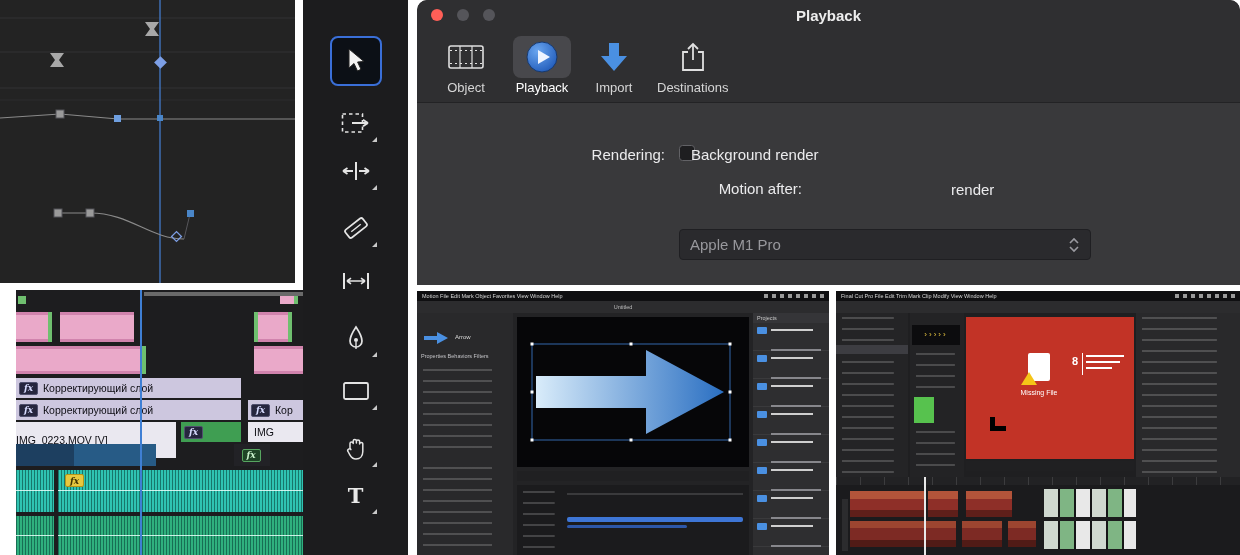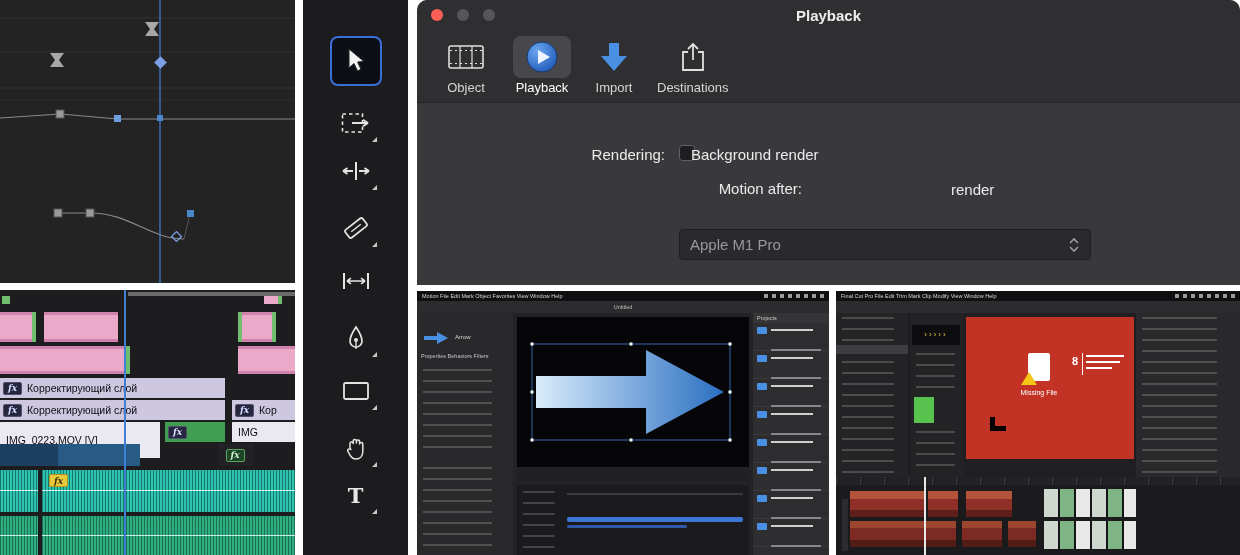--- a/index.html
+++ b/index.html
@@ -5,21 +5,21 @@
   *{margin:0;padding:0;box-sizing:border-box}
   html,body{background:#fff}
   body{font-family:"Liberation Sans",sans-serif}
   .stage{position:relative;width:1240px;height:555px;background:#fff;overflow:hidden}
   section{position:absolute;overflow:hidden}
 
   
   #kf{left:0;top:0;width:295px;height:283px;background:#232323}
 
   
-  #tl{left:0;top:290px;width:295px;height:265px;background:#1d1d1f}
+  #tl{left:16px;top:290px;width:295px;height:265px;background:#1d1d1f}
   #tl .seg{position:absolute;display:flex;align-items:center;font-size:10.5px;color:#0e0e14;white-space:nowrap;overflow:hidden}
   .lav{background:#cdc7df}
   .lit{background:#eae8f0}
   .fxb{flex:0 0 auto;display:flex;align-items:center;justify-content:center;width:19px;height:13px;margin:0 5px 0 3px;border-radius:2px;background:#26263e;border:1px solid #50506e;color:#d8dcff;font:italic bold 9px "DejaVu Serif",serif}
   .fxg{background:#1e4426;border-color:#57a560;color:#c9f2cc}
   .fxy{background:#e8c83f;border-color:#b39417;color:#403300}
   .pink{position:absolute;background:#eaa9c9;box-shadow:inset 0 3px 0 #d183ad,inset 0 -3px 0 #d183ad}
   .wave{position:absolute;background-color:#2fc4b2;background-image:repeating-linear-gradient(90deg,rgba(4,56,50,.55) 0 1px,transparent 1px 3px)}
   .wave.g{background-color:#2fb07e}
   .cl{position:absolute;left:0;right:0;top:48%;height:1px;background:rgba(235,255,250,.85)}
@@ -112,21 +112,21 @@
     </div>
     <div class="seg lav" style="left:0;top:110px;width:225px;height:20px">
       <span class="fxb">fx</span>
       <span>Корректирующий слой</span>
     </div>
     <div class="seg lav" style="left:232px;top:110px;width:63px;height:20px">
       <span class="fxb">fx</span>
       <span>Кор</span>
     </div>
 
-    <div class="seg lit" style="left:0;top:132px;width:160px;height:36px;padding-left:6px">
+    <div class="seg lit" style="left:0;top:132px;width:160px;height:36px;">
       <span>IMG_0223.MOV [V]</span>
     </div>
     <div class="seg" style="left:165px;top:132px;width:60px;height:20px;background:#3f9e52">
       <span class="fxb">fx</span>
     </div>
     <div class="seg lit" style="left:232px;top:132px;width:63px;height:20px;padding-left:6px">
       <span>IMG</span>
     </div>
 
     <div style="position:absolute;left:0;top:154px;width:140px;height:22px;background:#275b86">

